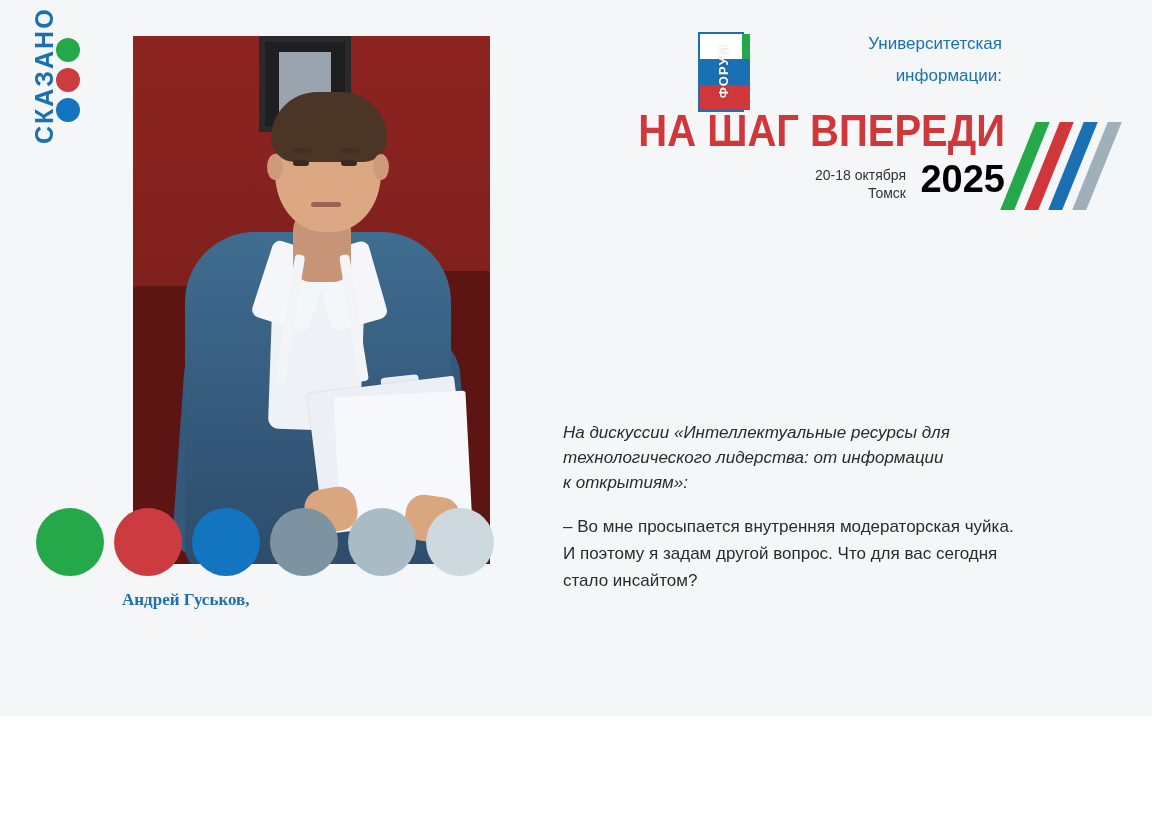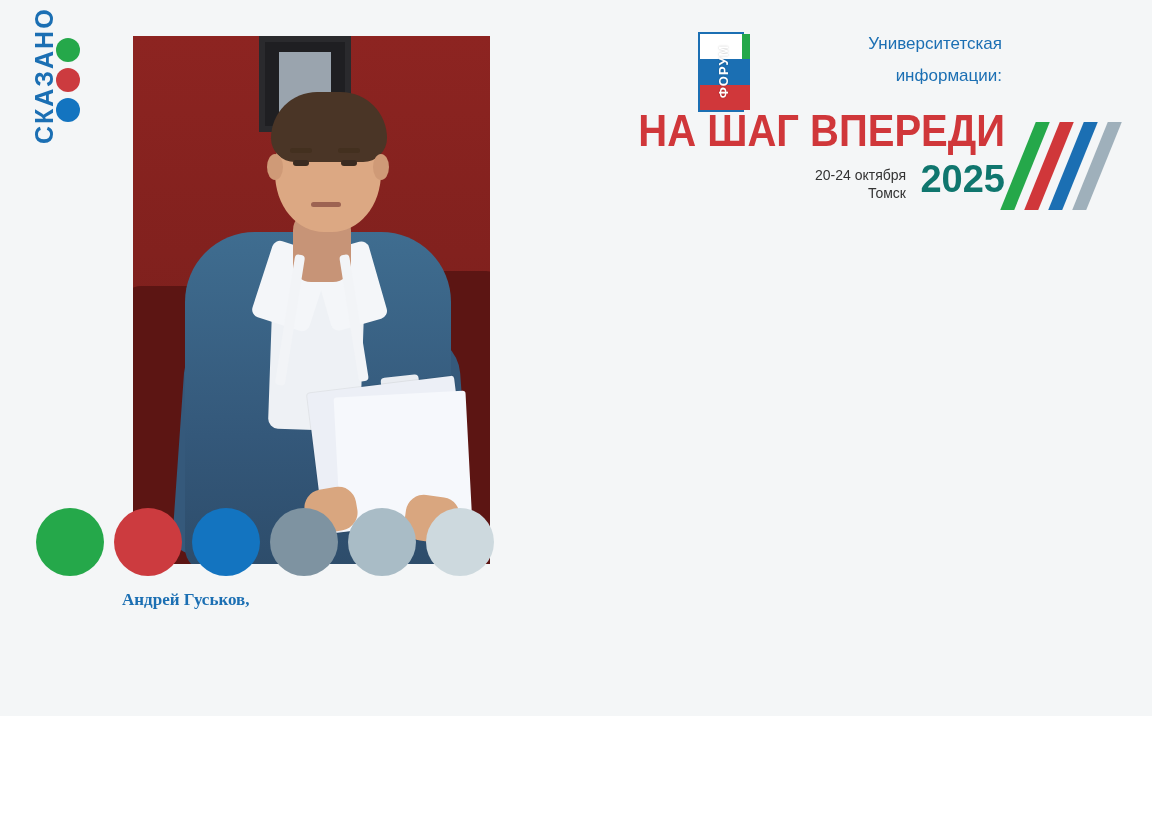--- a/index.html
+++ b/index.html
@@ -363,21 +363,21 @@
     color: #333333;
     font-size: 14px;
     text-align: right;
     line-height: 18px;
     white-space: nowrap;
   }
   .logo-year {
     position: absolute;
     right: 113px;
     top: 128px;
-    color: #0f766e;
+    color: #000000;
     font-size: 38px;
     font-weight: bold;
   }
   .slashes {
     position: absolute;
     right: 0px;
     top: 92px;
     width: 104px;
     height: 88px;
   }
@@ -487,27 +487,35 @@
         <div class="stripe-r"></div>
         <div class="vtext">ФОРУМ</div>
         <div class="mark-green"></div>
         <div class="mark-blue"></div>
         <div class="mark-red"></div>
       </div>
       <div class="logo-line1">Университетская</div>
       <div class="logo-line2">информации:</div>
       <div class="logo-main">НА ШАГ ВПЕРЕДИ</div>
       <div class="logo-date">
-        <div>20-24 октября</div>
+        <div>20-18 октября</div>
         <div>Томск</div>
       </div>
       <div class="logo-year">2025</div>
       <div class="slashes">
         <i></i>
           <i></i>
           <i></i>
           <i></i>
       </div>
     </div>
 
+    <div class="quote">
+      <p class="intro">На дискуссии «Интеллектуальные ресурсы для
+технологического лидерства: от информации
+к открытиям»:</p>
+      <p class="body">– Во мне просыпается внутренняя модераторская чуйка.
+   И поэтому я задам другой вопрос. Что для вас сегодня
+   стало инсайтом?</p>
+    </div>
 
   </div>
 </div>
 
 </body></html>

